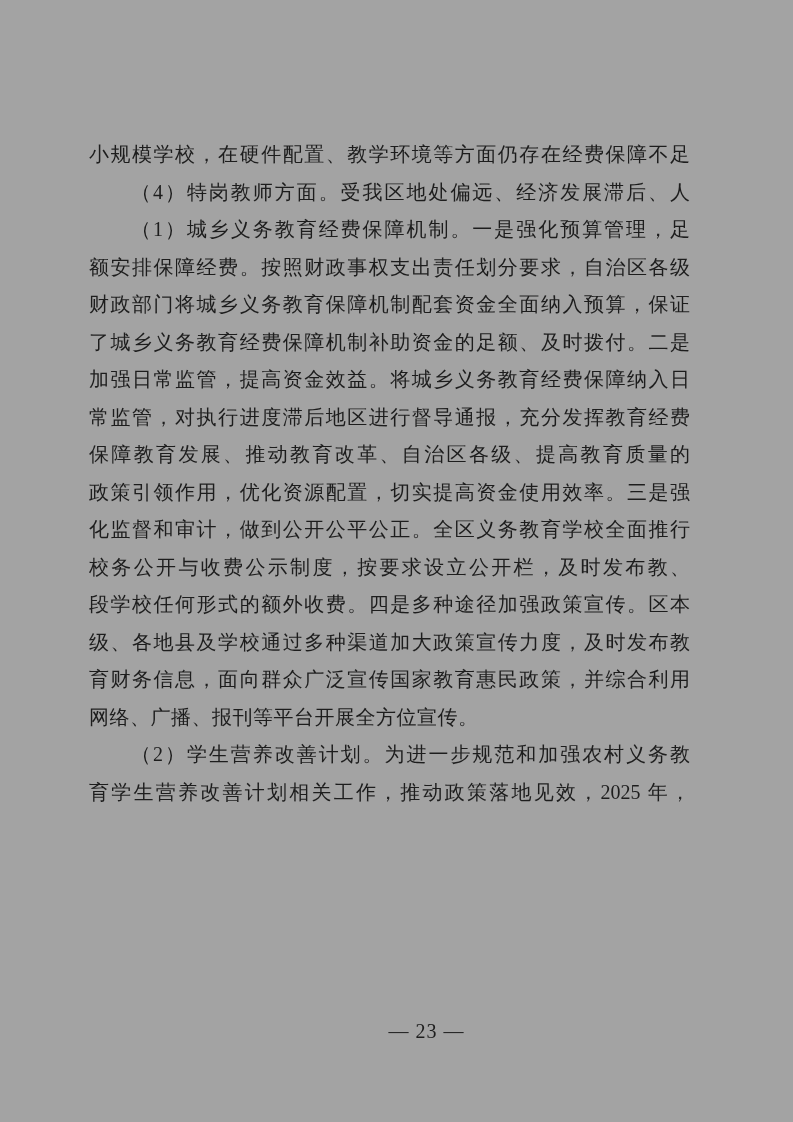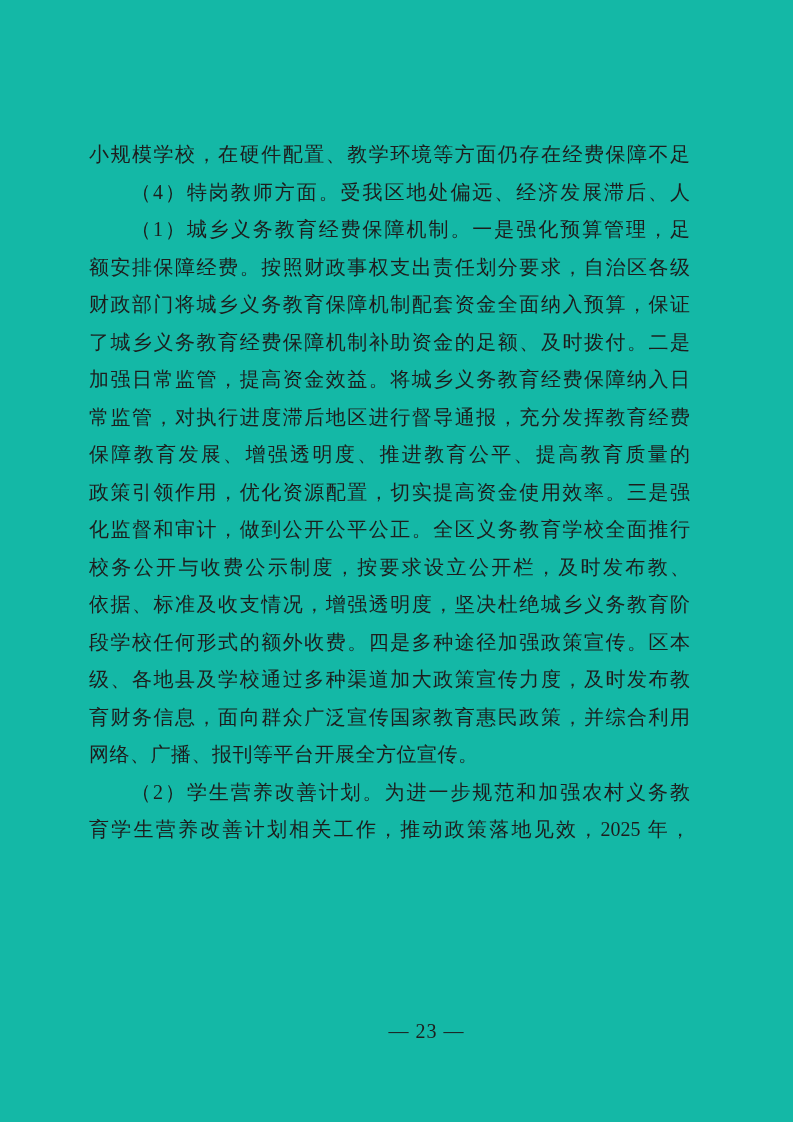--- a/index.html
+++ b/index.html
@@ -4,21 +4,21 @@
 <style>
   html, body {
     margin: 0;
     padding: 0;
     background: #ffffff;
   }
   .page {
     position: relative;
     width: 793px;
     height: 1122px;
-    background: #14b8a6;
+    background: #a3a3a3;
     overflow: hidden;
     font-family: "Liberation Serif", "DejaVu Serif", serif;
     color: #1d1d1d;
   }
   .text-block {
     position: absolute;
     left: 89px;
     top: 136px;
     width: 601px;
   }
@@ -58,25 +58,24 @@
 <div class="page">
   <div class="text-block">
       <div class="line justify">小规模学校，在硬件配置、教学环境等方面仍存在经费保障不足</div>
       <div class="line indent justify">（4）特岗教师方面。受我区地处偏远、经济发展滞后、人</div>
       <div class="line indent justify">（1）城乡义务教育经费保障机制。一是强化预算管理，足</div>
       <div class="line justify">额安排保障经费。按照财政事权支出责任划分要求，自治区各级</div>
       <div class="line justify">财政部门将城乡义务教育保障机制配套资金全面纳入预算，保证</div>
       <div class="line justify">了城乡义务教育经费保障机制补助资金的足额、及时拨付。二是</div>
       <div class="line justify">加强日常监管，提高资金效益。将城乡义务教育经费保障纳入日</div>
       <div class="line justify">常监管，对执行进度滞后地区进行督导通报，充分发挥教育经费</div>
-      <div class="line justify">保障教育发展、增强透明度、推进教育公平、提高教育质量的</div>
+      <div class="line justify">保障教育发展、推动教育改革、自治区各级、提高教育质量的</div>
       <div class="line justify">政策引领作用，优化资源配置，切实提高资金使用效率。三是强</div>
       <div class="line justify">化监督和审计，做到公开公平公正。全区义务教育学校全面推行</div>
       <div class="line justify">校务公开与收费公示制度，按要求设立公开栏，及时发布教、</div>
-      <div class="line justify">依据、标准及收支情况，增强透明度，坚决杜绝城乡义务教育阶</div>
       <div class="line justify">段学校任何形式的额外收费。四是多种途径加强政策宣传。区本</div>
       <div class="line justify">级、各地县及学校通过多种渠道加大政策宣传力度，及时发布教</div>
       <div class="line justify">育财务信息，面向群众广泛宣传国家教育惠民政策，并综合利用</div>
       <div class="line">网络、广播、报刊等平台开展全方位宣传。</div>
       <div class="line indent justify">（2）学生营养改善计划。为进一步规范和加强农村义务教</div>
       <div class="line justify">育学生营养改善计划相关工作，推动政策落地见效，2025 年，</div>
     </div>
   <div class="page-number">— 23 —</div>
 </div>
 

